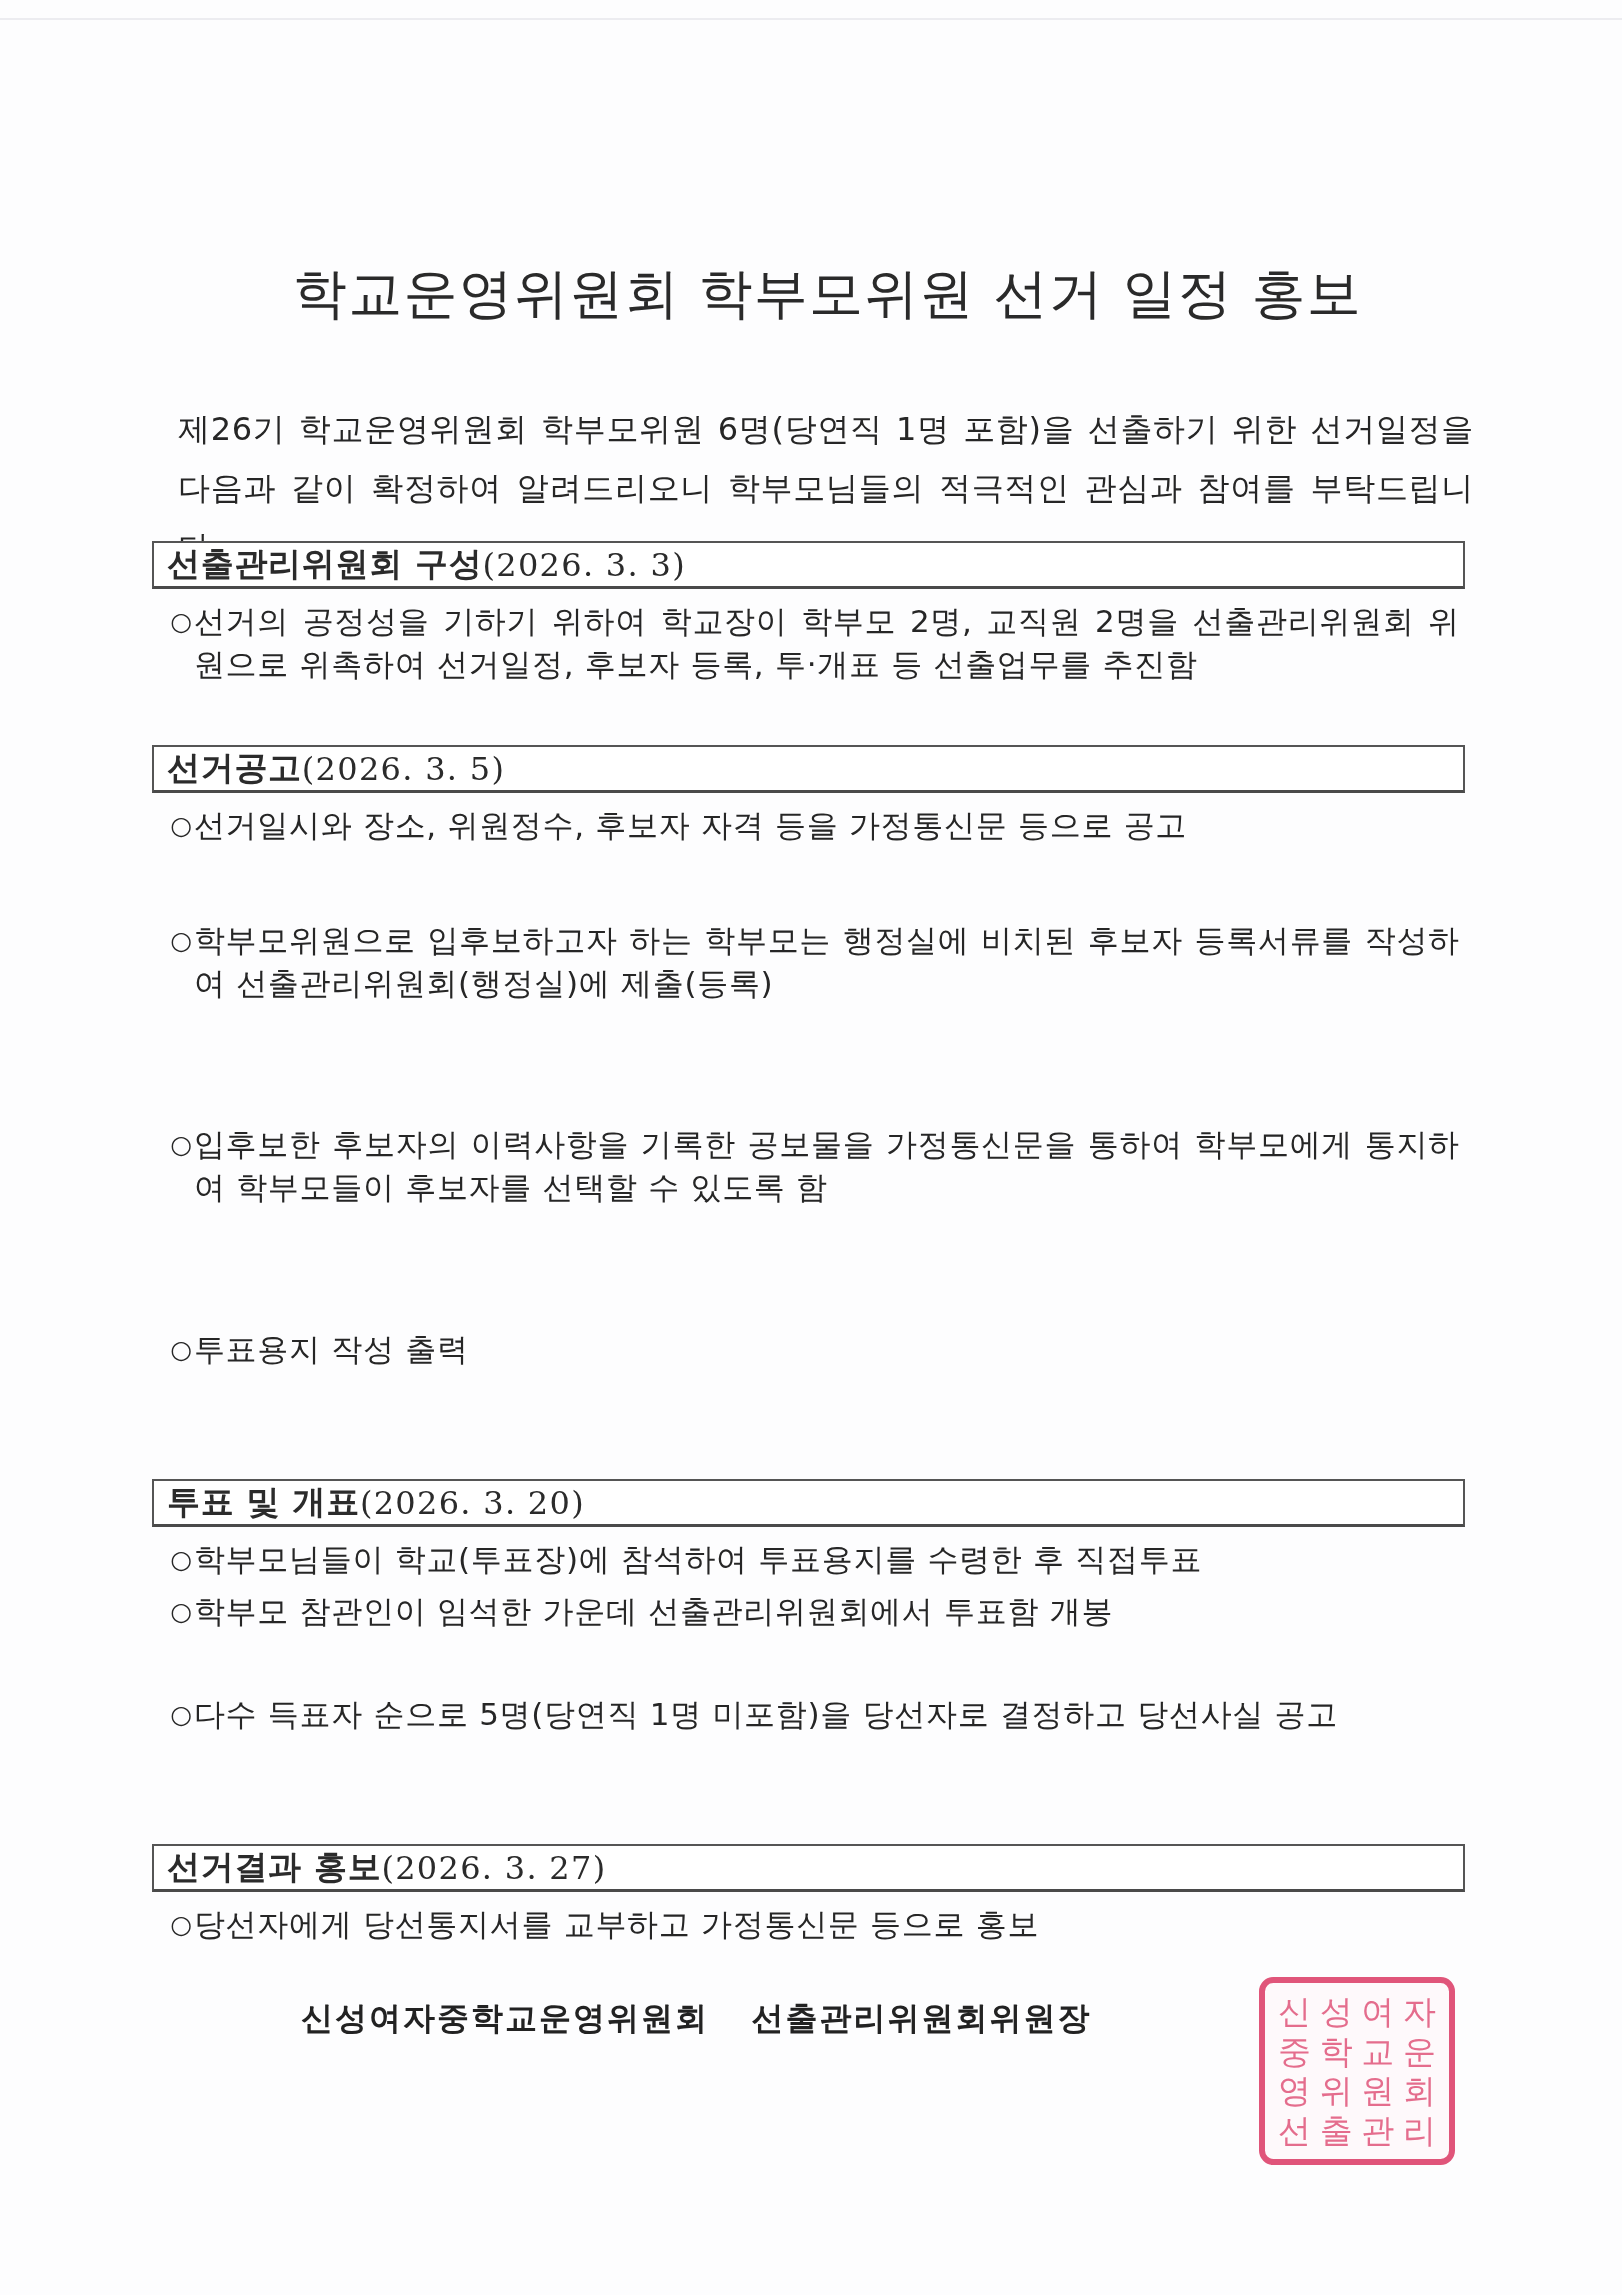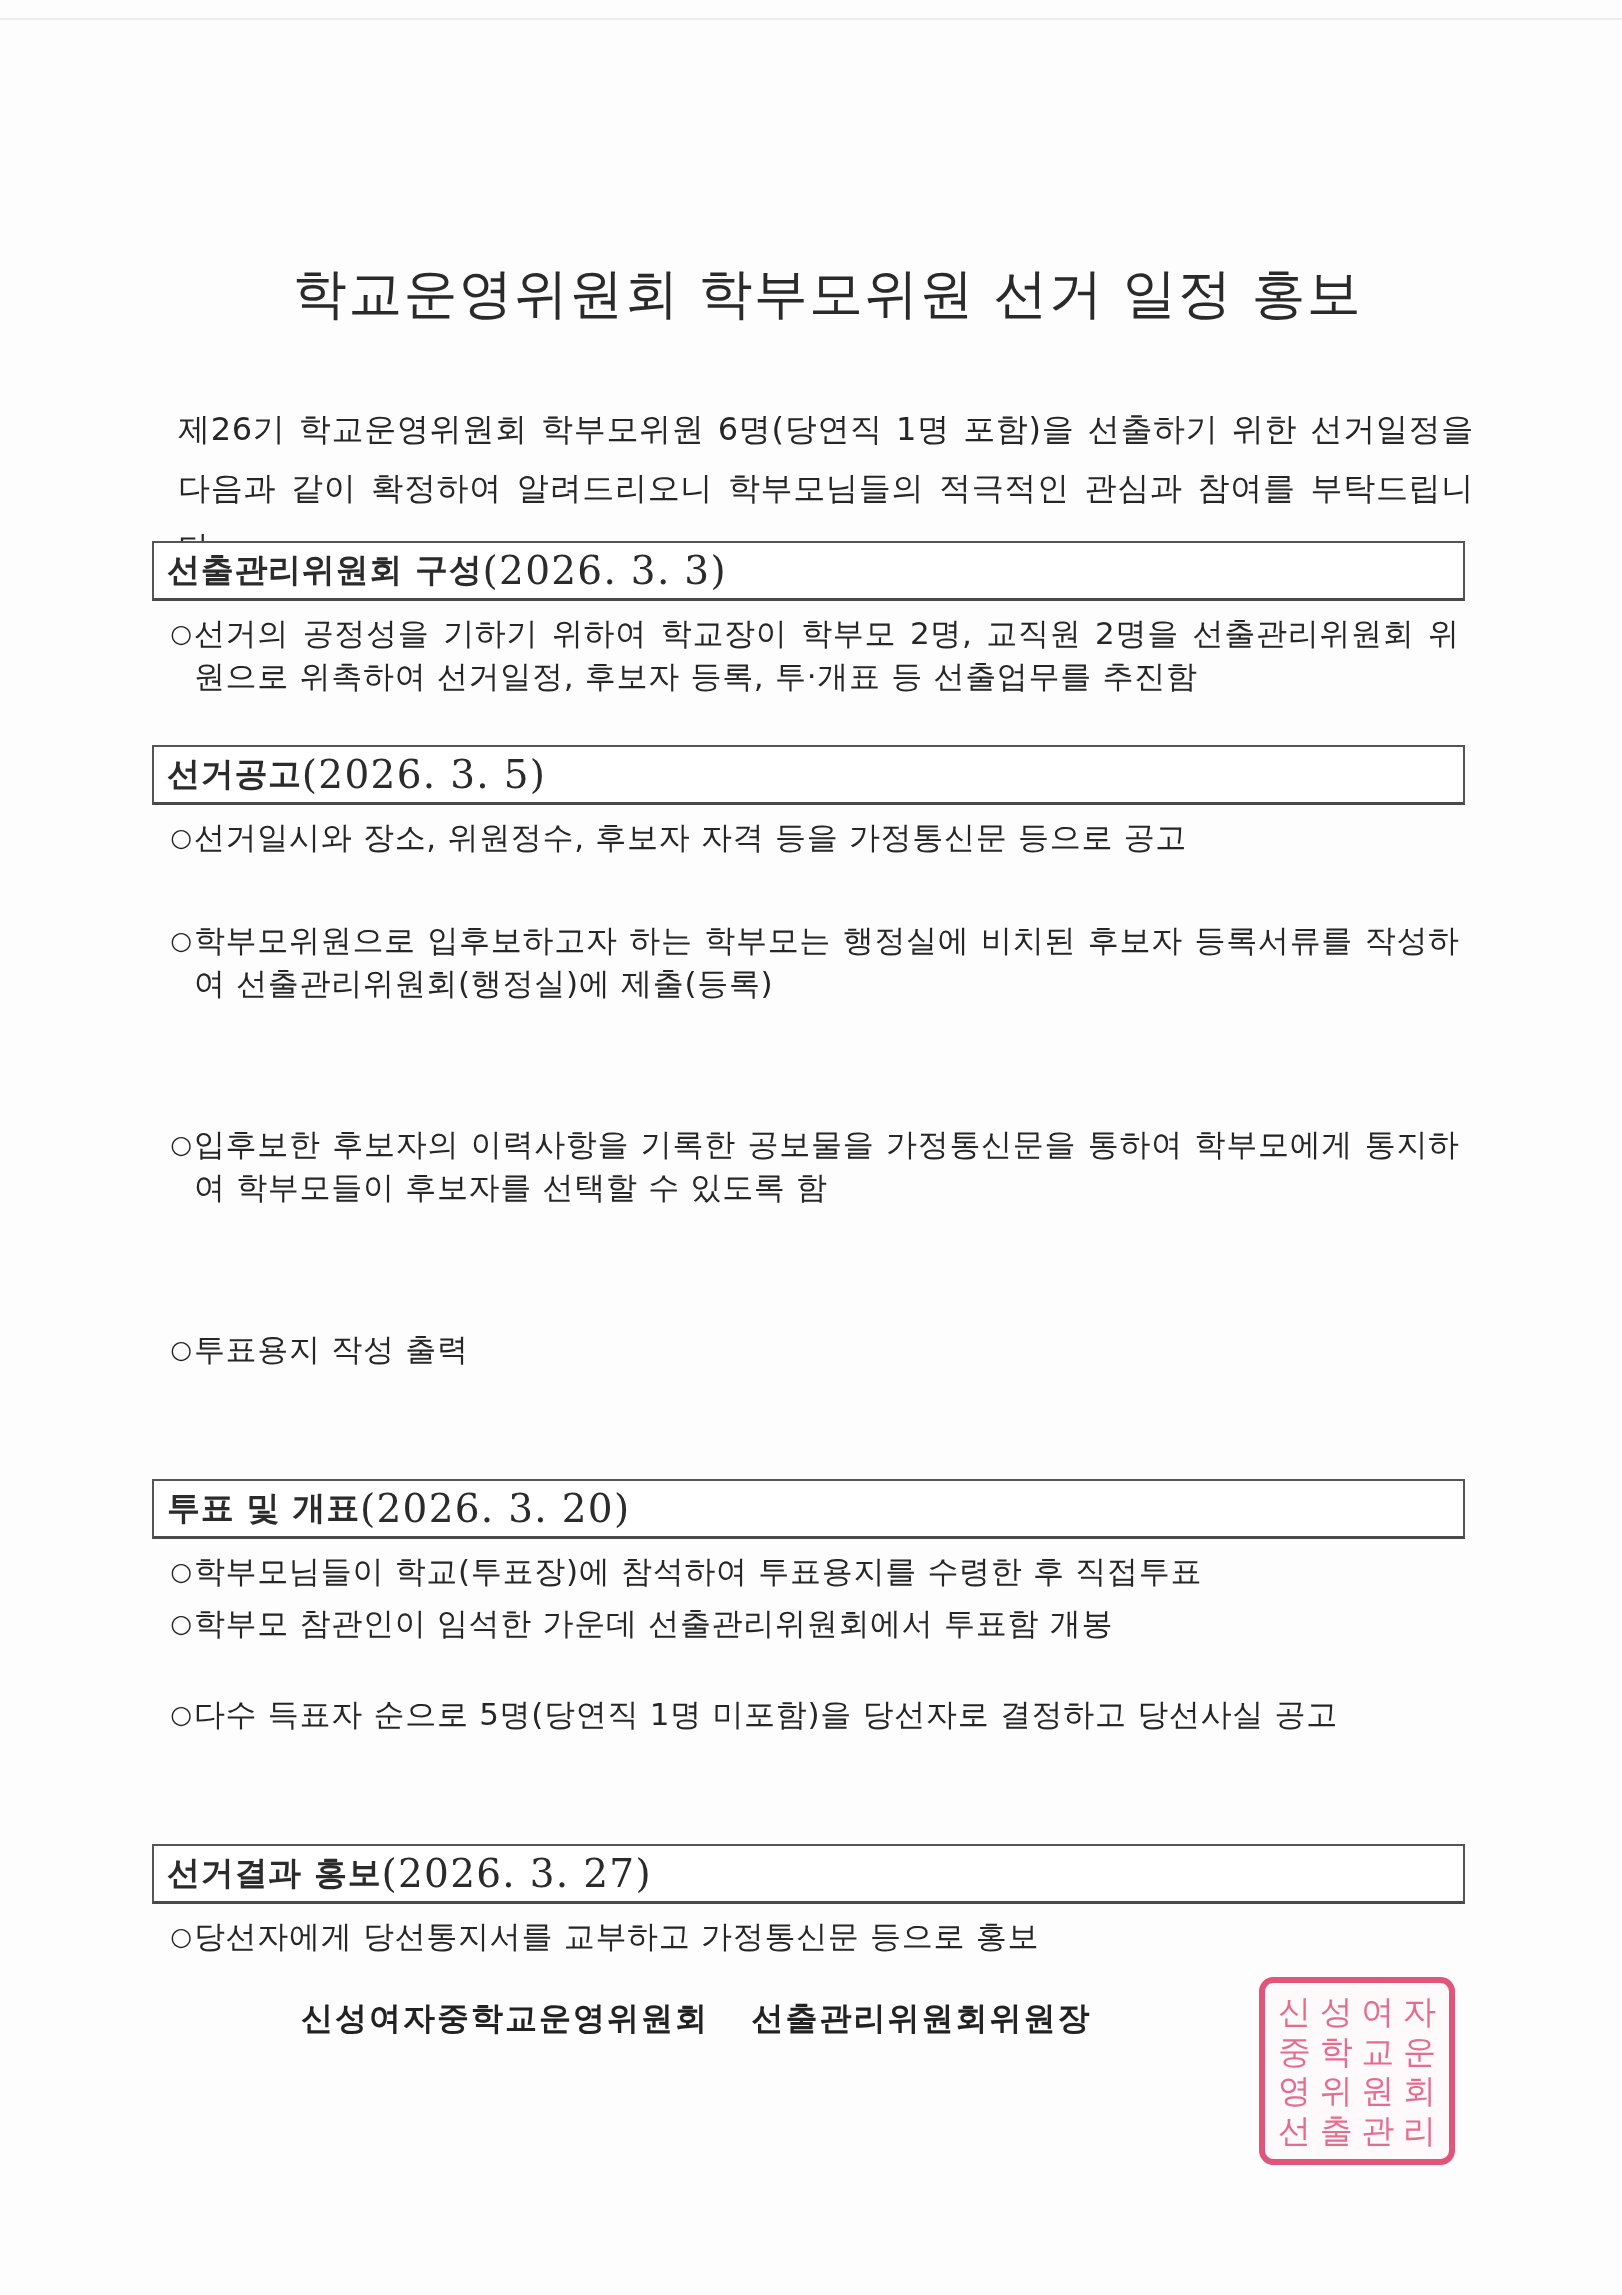--- a/index.html
+++ b/index.html
@@ -14,26 +14,26 @@
       position: absolute; left: 0; width: 1623px; top: 242px; text-align: center;
       font-size: 54px; font-weight: normal; color: #2a2a2a; letter-spacing: 1.3px;
     }
     .intro {
       position: absolute; left: 178px; top: 400px; width: 1296px;
       font-size: 32px; line-height: 59px; color: #262626; text-align: justify;
       text-align-last: left; letter-spacing: 0.7px;
     }
     .section { position: absolute; left: 152px; width: 1313px; }
     .sec-box {
-      box-sizing: border-box; height: 60px; width: 1313px;
+      box-sizing: border-box; height: 48px; width: 1313px;
       border: 2px solid #555; border-bottom: 3.9px solid #4a4a4a;
       padding-left: 13px; display: flex; align-items: center; background: #fff;
     }
     .sec-title { font-size: 33px; font-weight: bold; color: #2b2b2b; letter-spacing: 0.7px; }
-    .sec-date { font-family: "DejaVu Serif", "Liberation Serif", serif; font-size: 39px; color: #2b2b2b; letter-spacing: 1.3px; }
+    .sec-date { font-family: "DejaVu Serif", "Liberation Serif", serif; font-size: 32px; color: #2b2b2b; letter-spacing: 1.3px; }
     .bullets { margin-top: 10.5px; padding-left: 18.3px; }
     .bullet { display: flex; font-size: 31px; line-height: 43px; color: #262626; letter-spacing: 0.7px; }
     .bullet-mark { width: 23.6px; flex: 0 0 23.6px; font-size: 25px; line-height: 43px; }
     .bullet-text { flex: 1; padding-right: 5.2px; text-align: justify; text-align-last: left; }
     .footer {
       position: absolute; left: 301px; top: 1997px; font-size: 32px; font-weight: bold;
       color: #222; letter-spacing: 2px; z-index: 2; font-family: Liberation Mono, monospace;
     }
     .seal {
       position: absolute; left: 1259px; top: 1977px; width: 196px; height: 188px;

